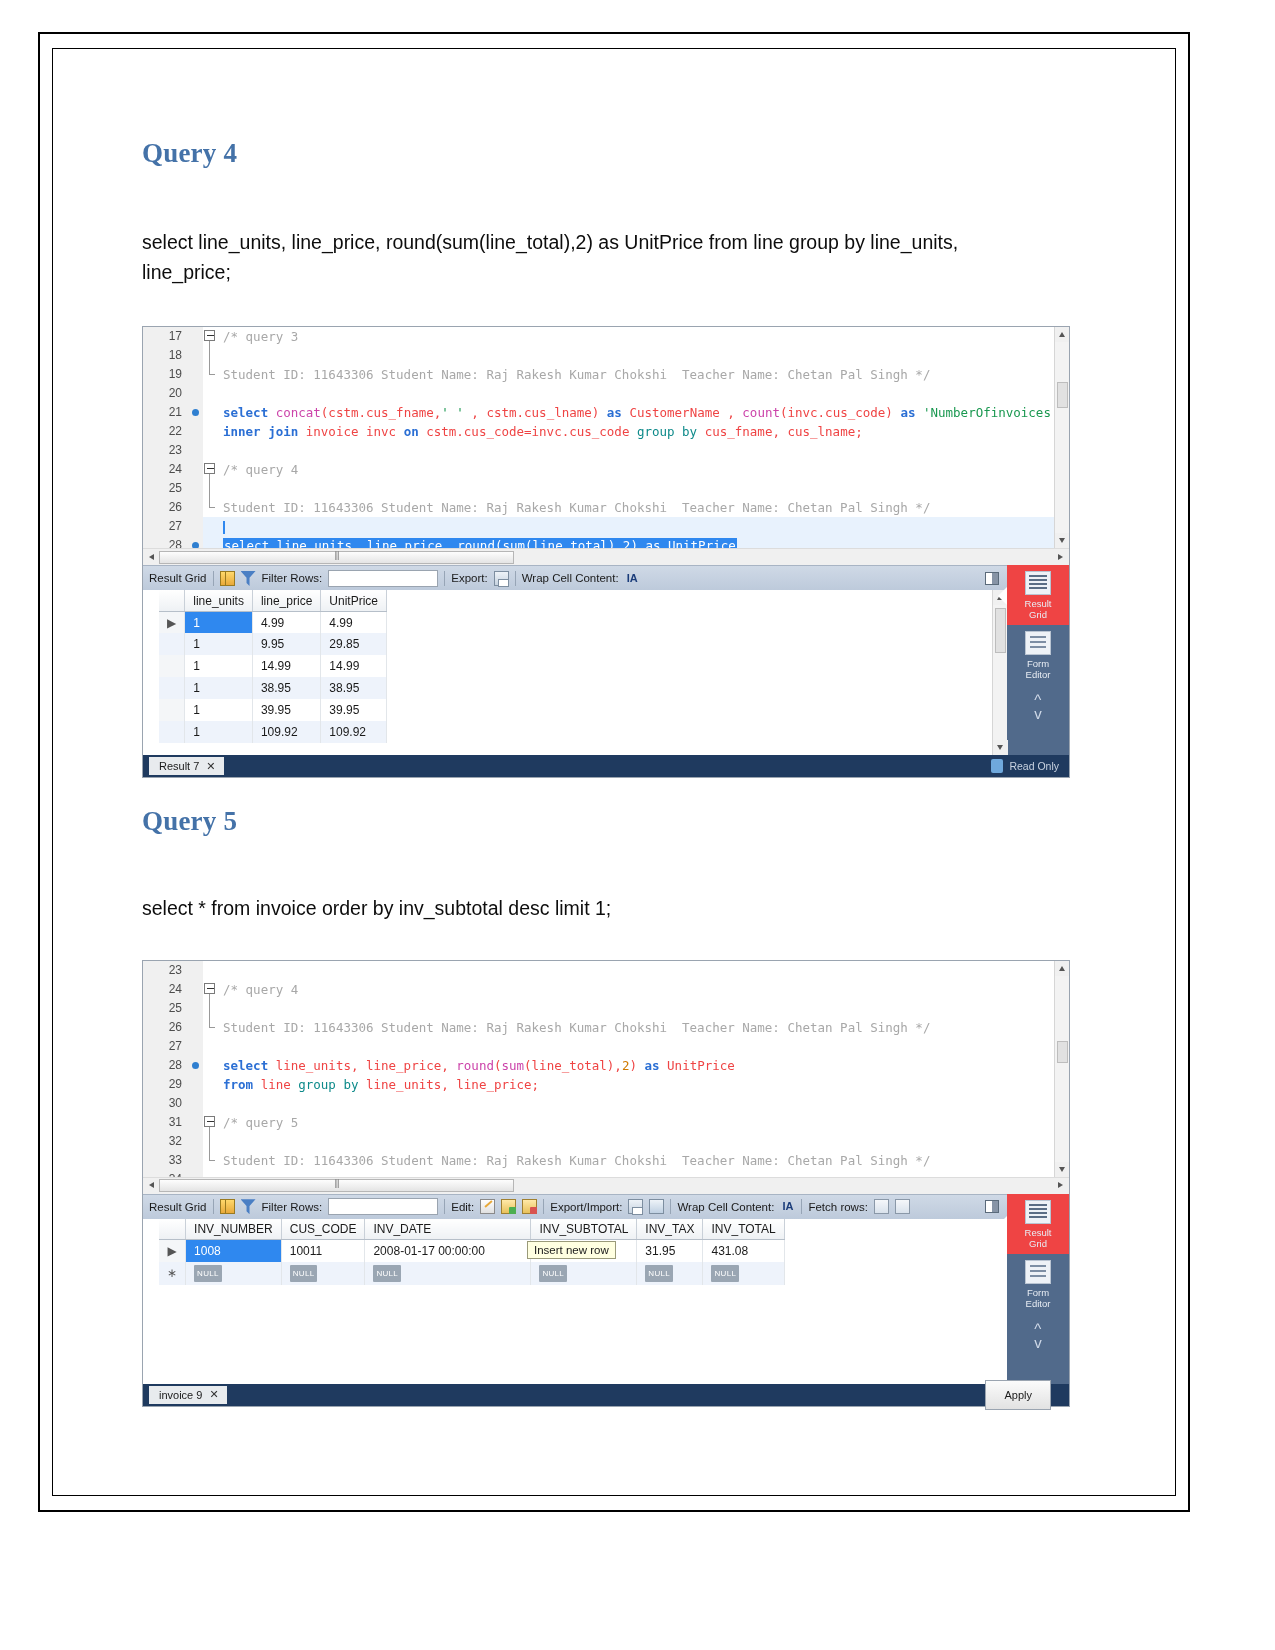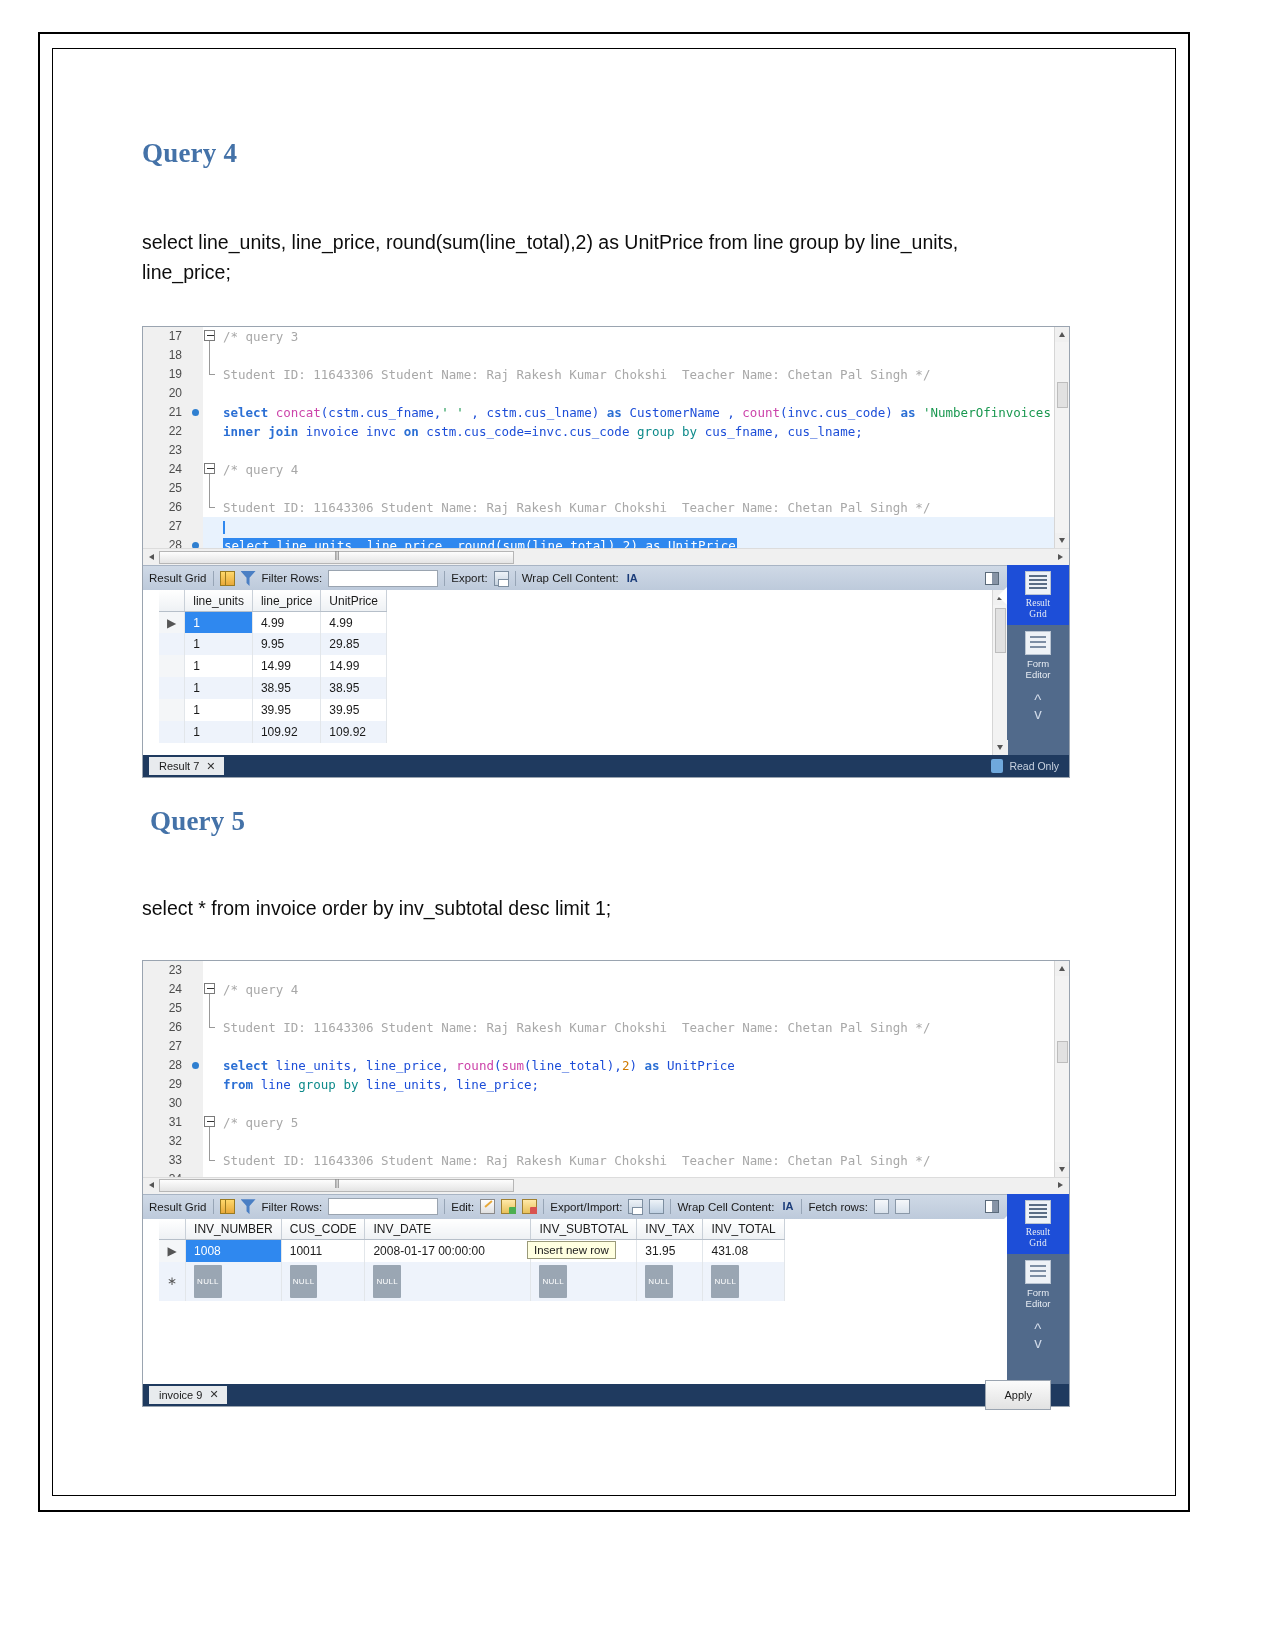--- a/index.html
+++ b/index.html
@@ -70,21 +70,21 @@
   }
   .foldend:after{
     content:""; position:absolute; left:0px; top:9px; width:6px; height:1px; background:#999;
   }
   .code{ padding-left:4px; height:19px; line-height:19px; }
   .k-kw{ color:#2b6fd4; font-weight:bold; }
   .k-fn{ color:#cc44aa; }
   .k-str{ color:#1a9850; }
   .k-num{ color:#d07a00; }
   .k-cmt{ color:#a8a8a8; }
-  .k-txt{ color:#1d4ed8; }
+  .k-txt{ color:#ef4444; }
   .k-teal{ color:#0d8a8a; }
   .sel{ background:#2f88ef; color:#ffffff !important; padding:0 1px; }
   .sel *{ color:#ffffff !important; }
   .rowhl{ background:#e8f2fd; }
   .caret{ display:inline-block; width:2px; height:13px; background:#2f88ef; vertical-align:middle;}
 
   
   .vscroll{
     position:absolute; right:0; top:0; width:15px; bottom:0;
     background:#f3f3f3; border-left:1px solid #d6d6d6;
@@ -205,36 +205,36 @@
   }
   tr.alt td{ background:#eef3fb; }
   td.rowmark{
     width:22px; background:#f4f6f8; border-right:1px solid #cfd6de; padding:0;
     text-align:center; color:#555;
   }
   th.rowmark{ width:22px; background:linear-gradient(#ffffff,#eef1f4); }
   td.selcell{ background:#2f88ef; color:#ffffff; }
   .nullbadge{
     display:inline-block; background:#9aa6b3; color:#fff; font-size:8px;
-    padding:12px 3px; border-radius:1px; letter-spacing:0.3px;
+    padding:4px 3px; border-radius:1px; letter-spacing:0.3px;
   }
   .tip{
     position:absolute; background:#ffffe1; border:1px solid #9a9a7a;
     font-size:11.5px; padding:2px 6px; color:#1a1a1a; white-space:nowrap;
     z-index:20;
   }
   .sb{
     width:62px; background:#516a8b;
     display:flex; flex-direction:column; align-items:center;
   }
   .sb-item{
     width:62px; padding:6px 0 5px 0; text-align:center;
     color:#e8edf4; font-size:9.5px; line-height:11px;
   }
-  .sb-item.active{ background:#1d4ed8; position:relative;font-family:Liberation Serif, serif; }
+  .sb-item.active{ background:#ef4444; position:relative; }
   .sb-item.active:before{
     content:""; position:absolute; left:-9px; top:22px;
     border-top:9px solid transparent; border-bottom:9px solid transparent;
     border-right:9px solid #ffffff;
   }
   .sb-ico{
     width:26px; height:24px; margin:0 auto 3px auto; background:#eef2f7;
     border:1px solid #b9c4d2; position:relative;
   }
   .sb-ico.grid:after{
@@ -416,21 +416,21 @@
         <span>Result 7</span>
         <span class="x">✕</span>
       </div>
       <div class="status-right">
         <span class="ro-ico"></span>
         <span>Read Only</span>
       </div>
     </div>
   </div>
 
-  <h1 class="qtitle" style="margin-top:28px;margin-left:8px;">Query 5</h1>
+  <h1 class="qtitle" style="margin-top:28px;">Query 5</h1>
 
   <p class="qtext" style="margin-top:56px; width:870px;">select * from invoice order by inv_subtotal desc limit 1;</p>
 
   <div class="wb" style="margin-top:36px;">
 
     <div class="editor" id="editor2" style="height:216px;">
       <div id="editor2-lines">
           <div class="codeline"><div class="gutter">23</div><div class="bpcol"></div><div class="foldcol"></div><div class="code"></div></div>
           <div class="codeline"><div class="gutter">24</div><div class="bpcol"></div><div class="foldcol"><div class="foldbox"></div><div class="foldline"></div></div><div class="code"><span class="k-cmt">/* query 4</span></div></div>
           <div class="codeline"><div class="gutter">25</div><div class="bpcol"></div><div class="foldcol"><div class="foldline" style="top: 0px;"></div></div><div class="code"></div></div>

